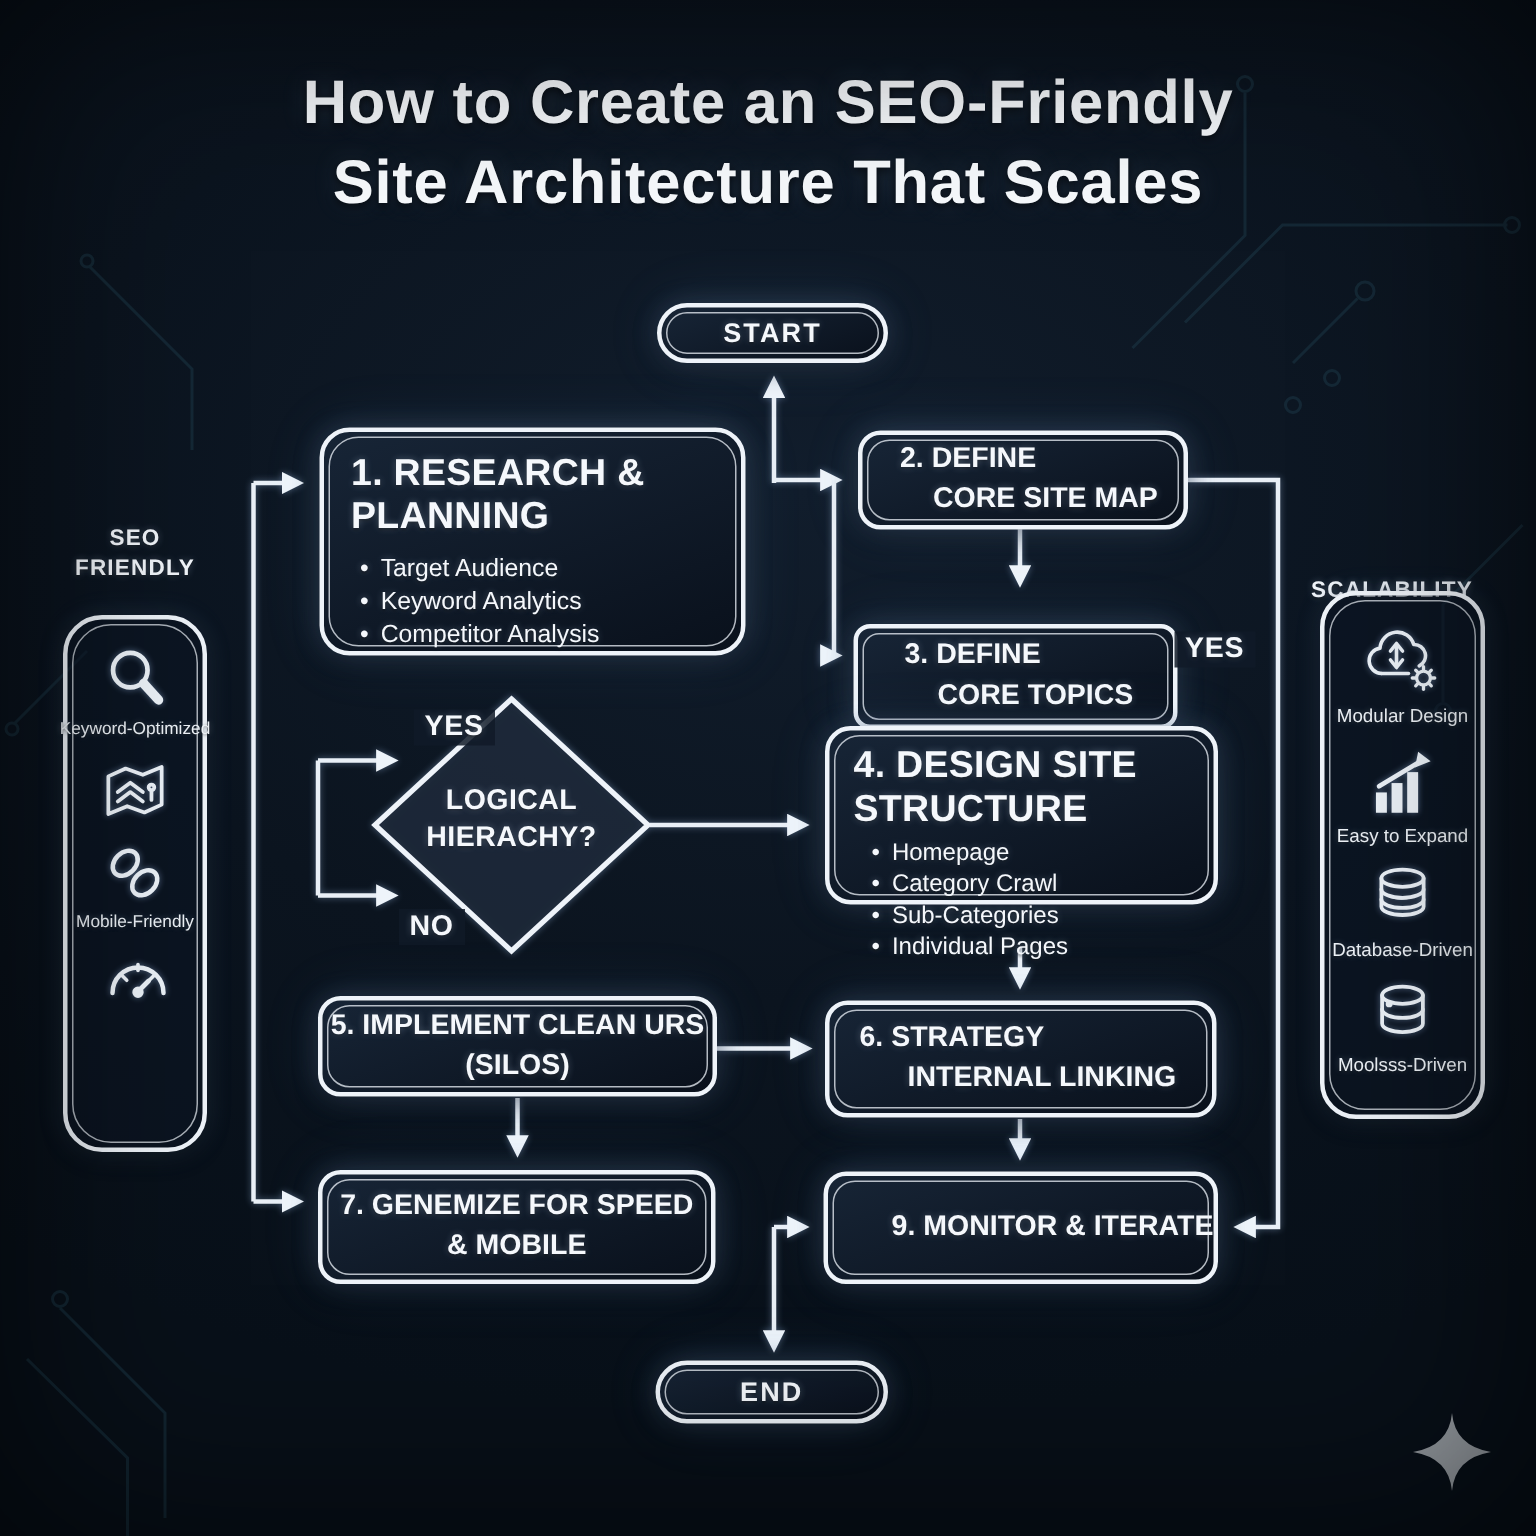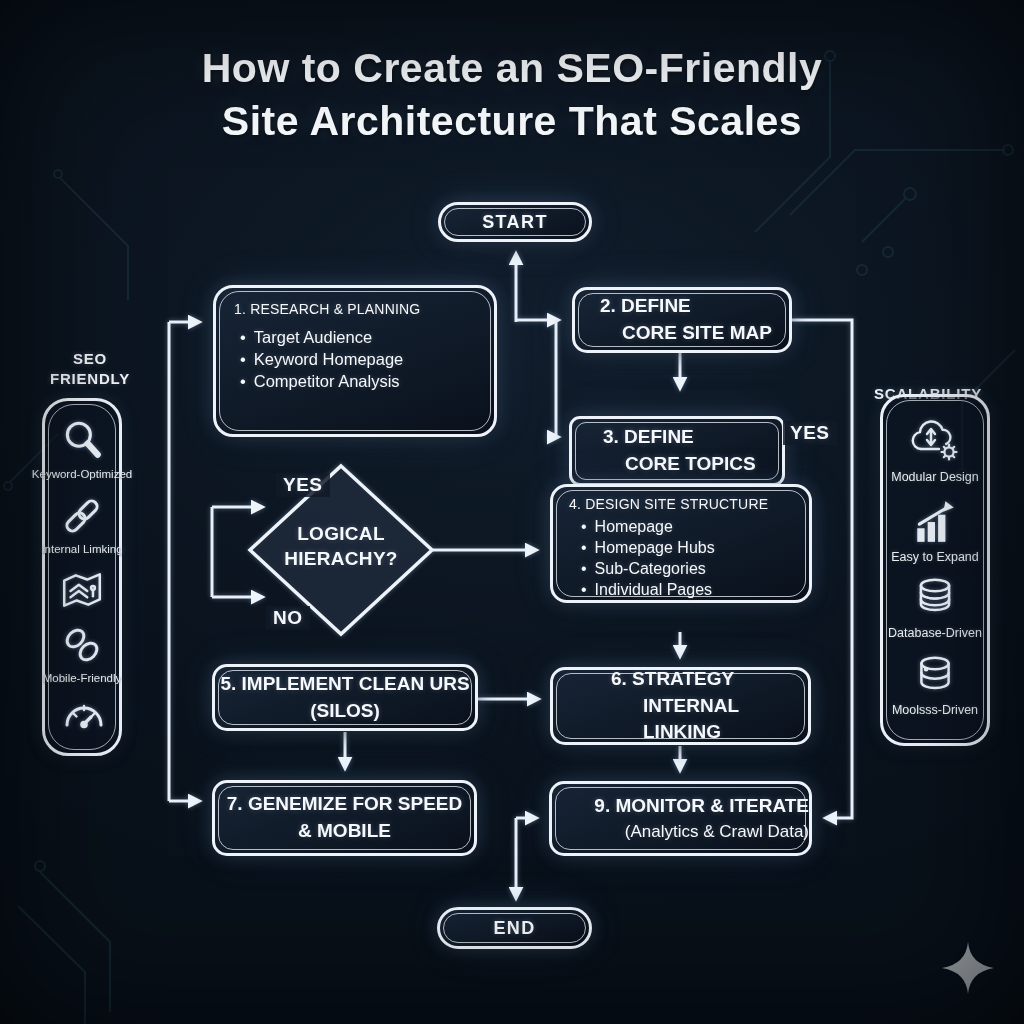--- a/index.html
+++ b/index.html
@@ -30,21 +30,21 @@
   .node::before{content:"";position:absolute;inset:3px;border:1.5px solid rgba(238,243,249,.75);
     border-radius:inherit;pointer-events:none;}
   .pill{border-radius:24px;display:flex;align-items:center;justify-content:center;
     font-weight:bold;font-size:18px;letter-spacing:1.4px;}
   .center2{display:flex;flex-direction:column;align-items:center;justify-content:center;
     text-align:center;font-weight:bold;font-size:19px;line-height:1.4;}
   .left2{display:flex;flex-direction:column;justify-content:center;
     font-weight:bold;font-size:19px;line-height:1.4;}
   .left2 .l2{margin-left:22px;}
   .listbox{padding:13px 18px;border-radius:20px;}
-  .listbox .bx-title{font-weight:normal;font-size:14px;letter-spacing:.2px;}
+  .listbox .bx-title{font-weight:bold;font-size:25px;letter-spacing:.2px;}
   .listbox ul{list-style:none;margin:10px 0 0 6px;padding:0;font-size:16.5px;line-height:1.32;}
   .listbox li::before{content:"\2022";margin-right:8px;}
   .sub{font-weight:normal;font-size:17px;}
   
   .flow-label{position:absolute;font-weight:bold;font-size:19px;letter-spacing:.5px;
     background:rgba(16,26,40,.85);padding:1px 7px;
     text-shadow:0 0 5px rgba(205,228,255,.3),0 1px 2px rgba(0,0,0,.5);}
   
   .decision-text{left:270px;top:521px;width:142px;text-align:center;font-weight:bold;
     font-size:19px;line-height:1.32;letter-spacing:.3px;
@@ -135,21 +135,21 @@
     <span>START</span>
   </div>
   <div class="node pill" style="left:437px;top:907px;width:155px;height:42px;">
     <span>END</span>
   </div>
 
   <div class="node listbox" style="left:213px;top:285px;width:284px;height:152px;">
     <div class="bx-title">1. RESEARCH &amp; PLANNING</div>
     <ul>
       <li>Target Audience</li>
-      <li>Keyword Homepage</li>
+      <li>Keyword Analytics</li>
       <li>Competitor Analysis</li>
     </ul>
   </div>
 
   <div class="node left2" style="left:572px;top:287px;width:220px;height:66px;border-radius:15px;padding-left:25px;">
     <span class="l1">2. DEFINE</span>
     <span class="l2">CORE SITE MAP</span>
   </div>
 
   <div class="node left2" style="left:569px;top:416px;width:216px;height:70px;border-radius:11px;padding-left:31px;">
@@ -162,66 +162,56 @@
   <div class="flow-label" style="left:266px;top:606px;">NO</div>
   <div class="abs decision-text">
     <div>LOGICAL</div>
     <div>HIERACHY?</div>
   </div>
 
   <div class="node listbox" style="left:550px;top:484px;width:262px;height:119px;border-radius:17px;padding:9px 16px;">
     <div class="bx-title">4. DESIGN SITE STRUCTURE</div>
     <ul style="margin-top:4px;font-size:16px;margin-left:12px;">
       <li>Homepage</li>
-      <li>Homepage Hubs</li>
+      <li>Category Crawl</li>
       <li>Sub-Categories</li>
       <li>Individual Pages</li>
     </ul>
   </div>
 
   <div class="node center2" style="left:212px;top:664px;width:266px;height:67px;border-radius:15px;">
     <span>5. IMPLEMENT CLEAN URS</span>
     <span>(SILOS)</span>
   </div>
 
-  <div class="node left2" style="left:550px;top:667px;width:261px;height:78px;border-radius:15px;padding-left:58px;">
+  <div class="node left2" style="left:550px;top:667px;width:261px;height:78px;border-radius:15px;padding-left:20px;">
     <span class="l1">6. STRATEGY</span>
     <span class="l2" style="margin-left:32px;">INTERNAL LINKING</span>
   </div>
 
   <div class="node center2" style="left:212px;top:780px;width:265px;height:76px;border-radius:15px;">
     <span>7. GENEMIZE FOR SPEED</span>
     <span>&amp; MOBILE</span>
   </div>
 
   <div class="node center2" style="left:549px;top:781px;width:263px;height:75px;border-radius:15px;align-items:flex-end;">
     <span>9. MONITOR &amp; ITERATE</span>
-    <span class="sub">(Analytics &amp; Crawl Data)</span>
   </div>
 
   <div class="panel-title" style="left:40px;top:349px;width:100px;">
     <div>SEO</div>
     <div>FRIENDLY</div>
   </div>
-  <div class="side-panel" style="left:42px;top:398px;width:80px;height:358px;">
+  <div class="side-panel" style="left:42px;top:410px;width:96px;height:358px;">
     <div class="panel-item" style="margin-top:16px;">
       <svg class="icon" width="46" height="46" viewBox="0 0 44 44">
         <circle cx="19" cy="17" r="11" stroke-width="3"></circle>
         <line x1="27.5" y1="25.5" x2="37" y2="36" stroke-width="6"></line>
       </svg>
       <div class="panel-label">Keyword-Optimized</div>
-    </div>
-    <div class="panel-item" style="margin-top:14px;">
-      <svg class="icon" width="44" height="44" viewBox="0 0 44 44">
-        <g transform="rotate(-45 22 22)" stroke-width="3">
-          <rect x="3" y="16.5" width="21" height="11" rx="5.5"></rect>
-          <rect x="20" y="16.5" width="21" height="11" rx="5.5"></rect>
-        </g>
-      </svg>
-      <div class="panel-label">Internal Limking</div>
     </div>
     <div class="panel-item" style="margin-top:12px;">
       <svg class="icon" width="46" height="46" viewBox="0 0 44 44">
         <path d="M5 13 L16 8 L27 12 L39 7 L39 31 L28 36 L17 32 L5 37 Z"></path>
         <path d="M11 23 L19 17 L27 23"></path>
         <path d="M11 29 L19 23 L27 29"></path>
         <circle cx="32.5" cy="20" r="1.8"></circle>
         <path d="M32.5 23 V28"></path>
       </svg>
     </div>

